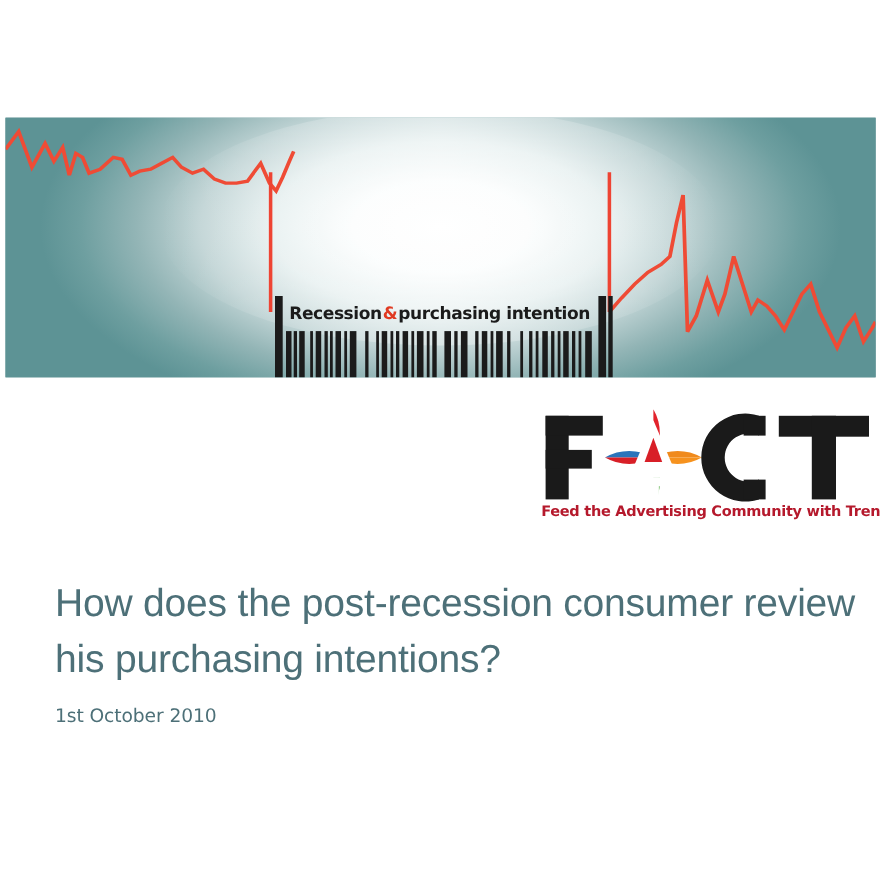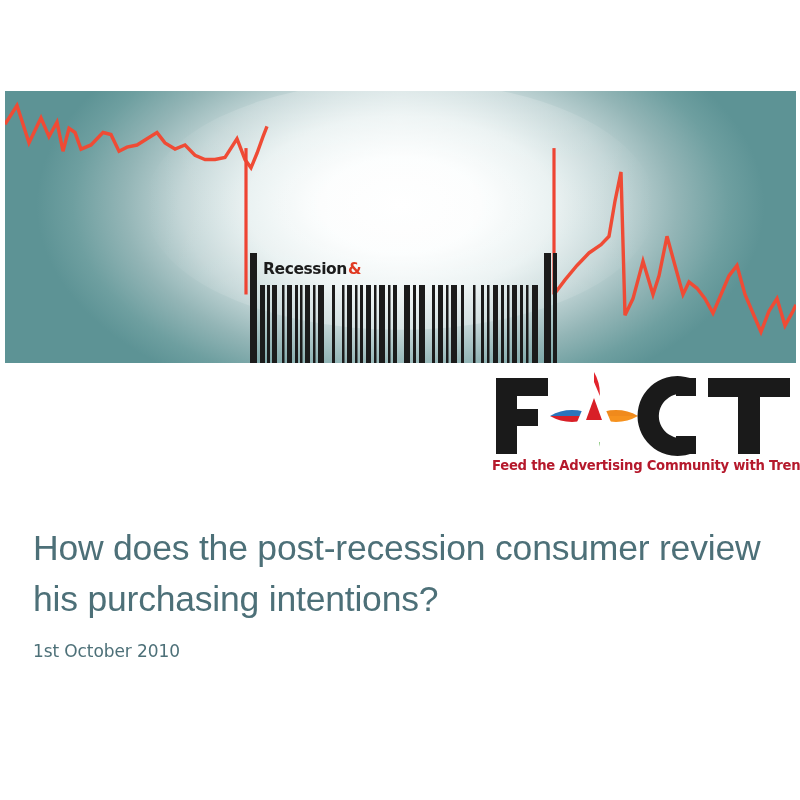--- a/index.html
+++ b/index.html
@@ -19,23 +19,23 @@
   #slide {
     position: absolute;
     inset: 0;
     background: #ffffff;
   }
 
   
   #hero {
     position: absolute;
     left: 5px;
-    top: 91px;
+    top: 107px;
     width: 791px;
-    height: 272px;
+    height: 236px;
     overflow: hidden;
     background:
       radial-gradient(ellipse 46% 78% at 50% 42%,
         #ffffff 0%,
         #fbfdfd 22%,
         #e7f0f0 42%,
         #c2d5d6 60%,
         #93b5b6 76%,
         #6e9fa0 90%,
         #5d9395 100%),
@@ -98,21 +98,21 @@
     font-size: 13.2px;
     letter-spacing: -0.25px;
     color: #b5192c;
     white-space: nowrap;
     text-align: left;
   }
 
   
   #headline-block {
     position: absolute;
-    left: 33px;
+    left: 50px;
     top: 523px;
     width: 730px;
   }
   #headline {
     font-family: "Liberation Sans", sans-serif;
     font-size: 35.5px;
     font-weight: 400;
     line-height: 51px;
     color: #4d7078;
     letter-spacing: -0.2px;
@@ -204,20 +204,21 @@
         <rect x="266" y="32" width="5" height="107"></rect>
         <rect x="274" y="32" width="3" height="107"></rect>
         <rect x="280" y="32" width="2.5" height="107"></rect>
         <rect x="286" y="32" width="6" height="107"></rect>
       </g>
     </svg>
 
     <div id="barcode-label">
       <span>Recession </span>
         <span class="amp">&amp;</span>
+        <span> purchasing intention</span>
     </div>
   </div>
 
   <div id="logo">
     <svg id="logo-mark" viewBox="0 0 306 88" preserveAspectRatio="none">
 
       <g fill="#1a1a1a">
         <rect x="6" y="6" width="21" height="76"></rect>
         <rect x="6" y="6" width="52" height="18"></rect>
         <rect x="6" y="37" width="42" height="17"></rect>

